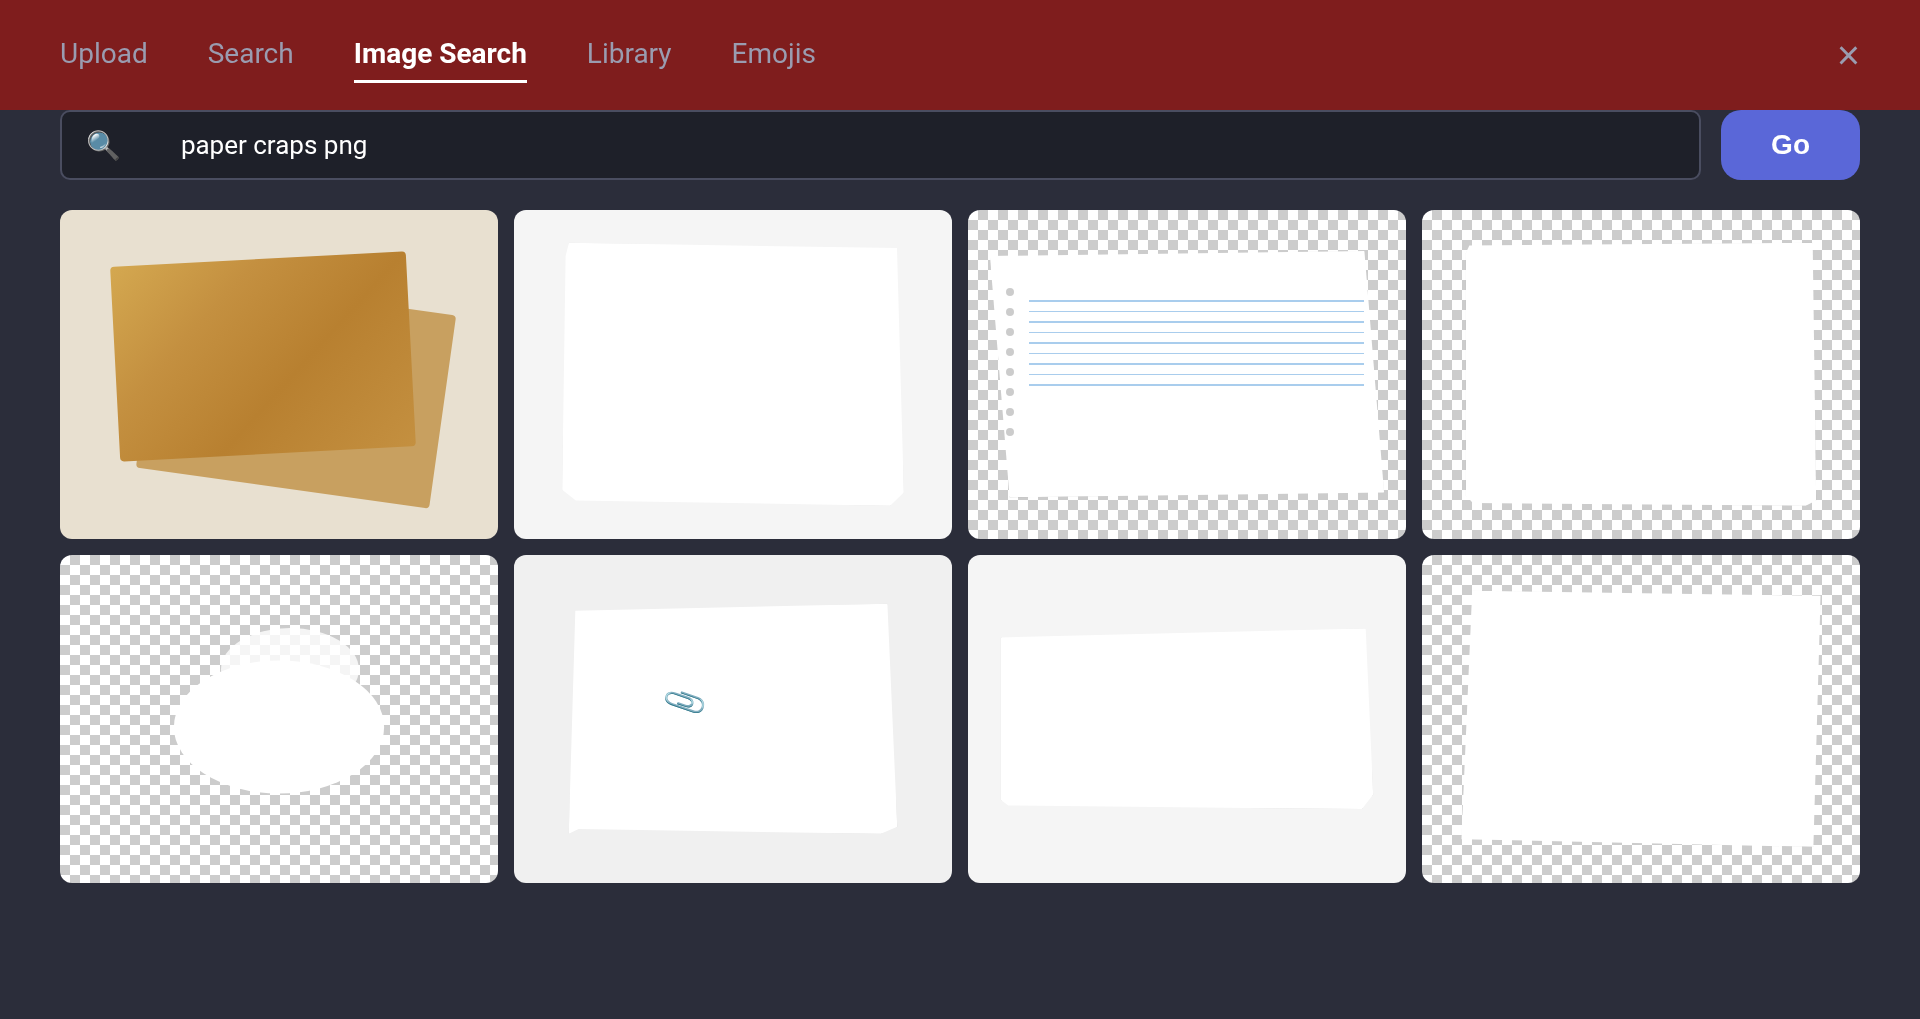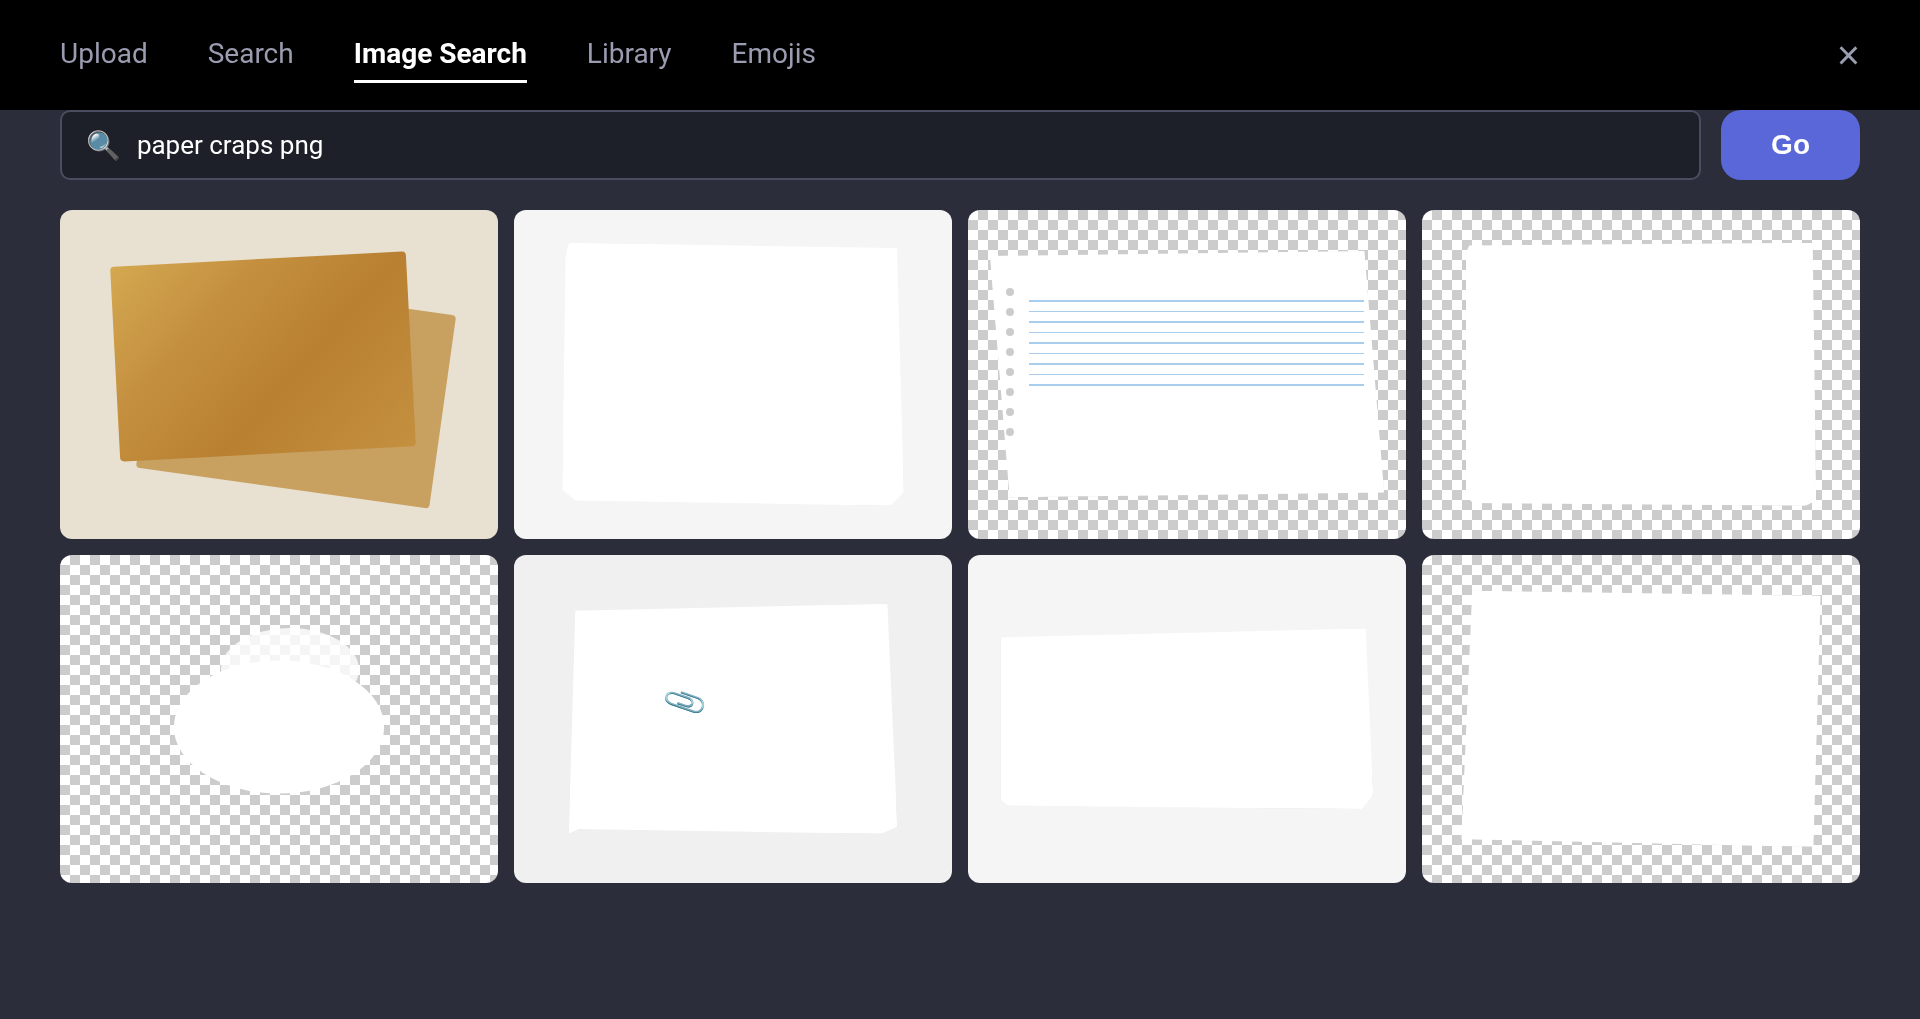--- a/index.html
+++ b/index.html
@@ -14,21 +14,21 @@
       background-color: #2b2d3a;
       font-family: -apple-system, BlinkMacSystemFont, 'Segoe UI', Roboto, sans-serif;
       overflow: hidden;
     }
 
     .header {
       display: flex;
       align-items: center;
       padding: 0 60px;
       height: 110px;
-      background-color: #000000;
+      background-color: #7f1d1d;
       position: relative;
     }
 
     .nav-tabs {
       display: flex;
       gap: 60px;
       align-items: center;
     }
 
     .nav-tab {
@@ -87,20 +87,21 @@
     }
 
     .search-input {
       flex: 1;
       background: none;
       border: none;
       outline: none;
       color: #ffffff;
       font-size: 26px;
       font-family: inherit;
+      margin-left: 44px;
     }
 
     .search-input::placeholder {
       color: #9a9cb0;
     }
 
     .go-btn {
       background-color: #5a67d8;
       color: #ffffff;
       border: none;

